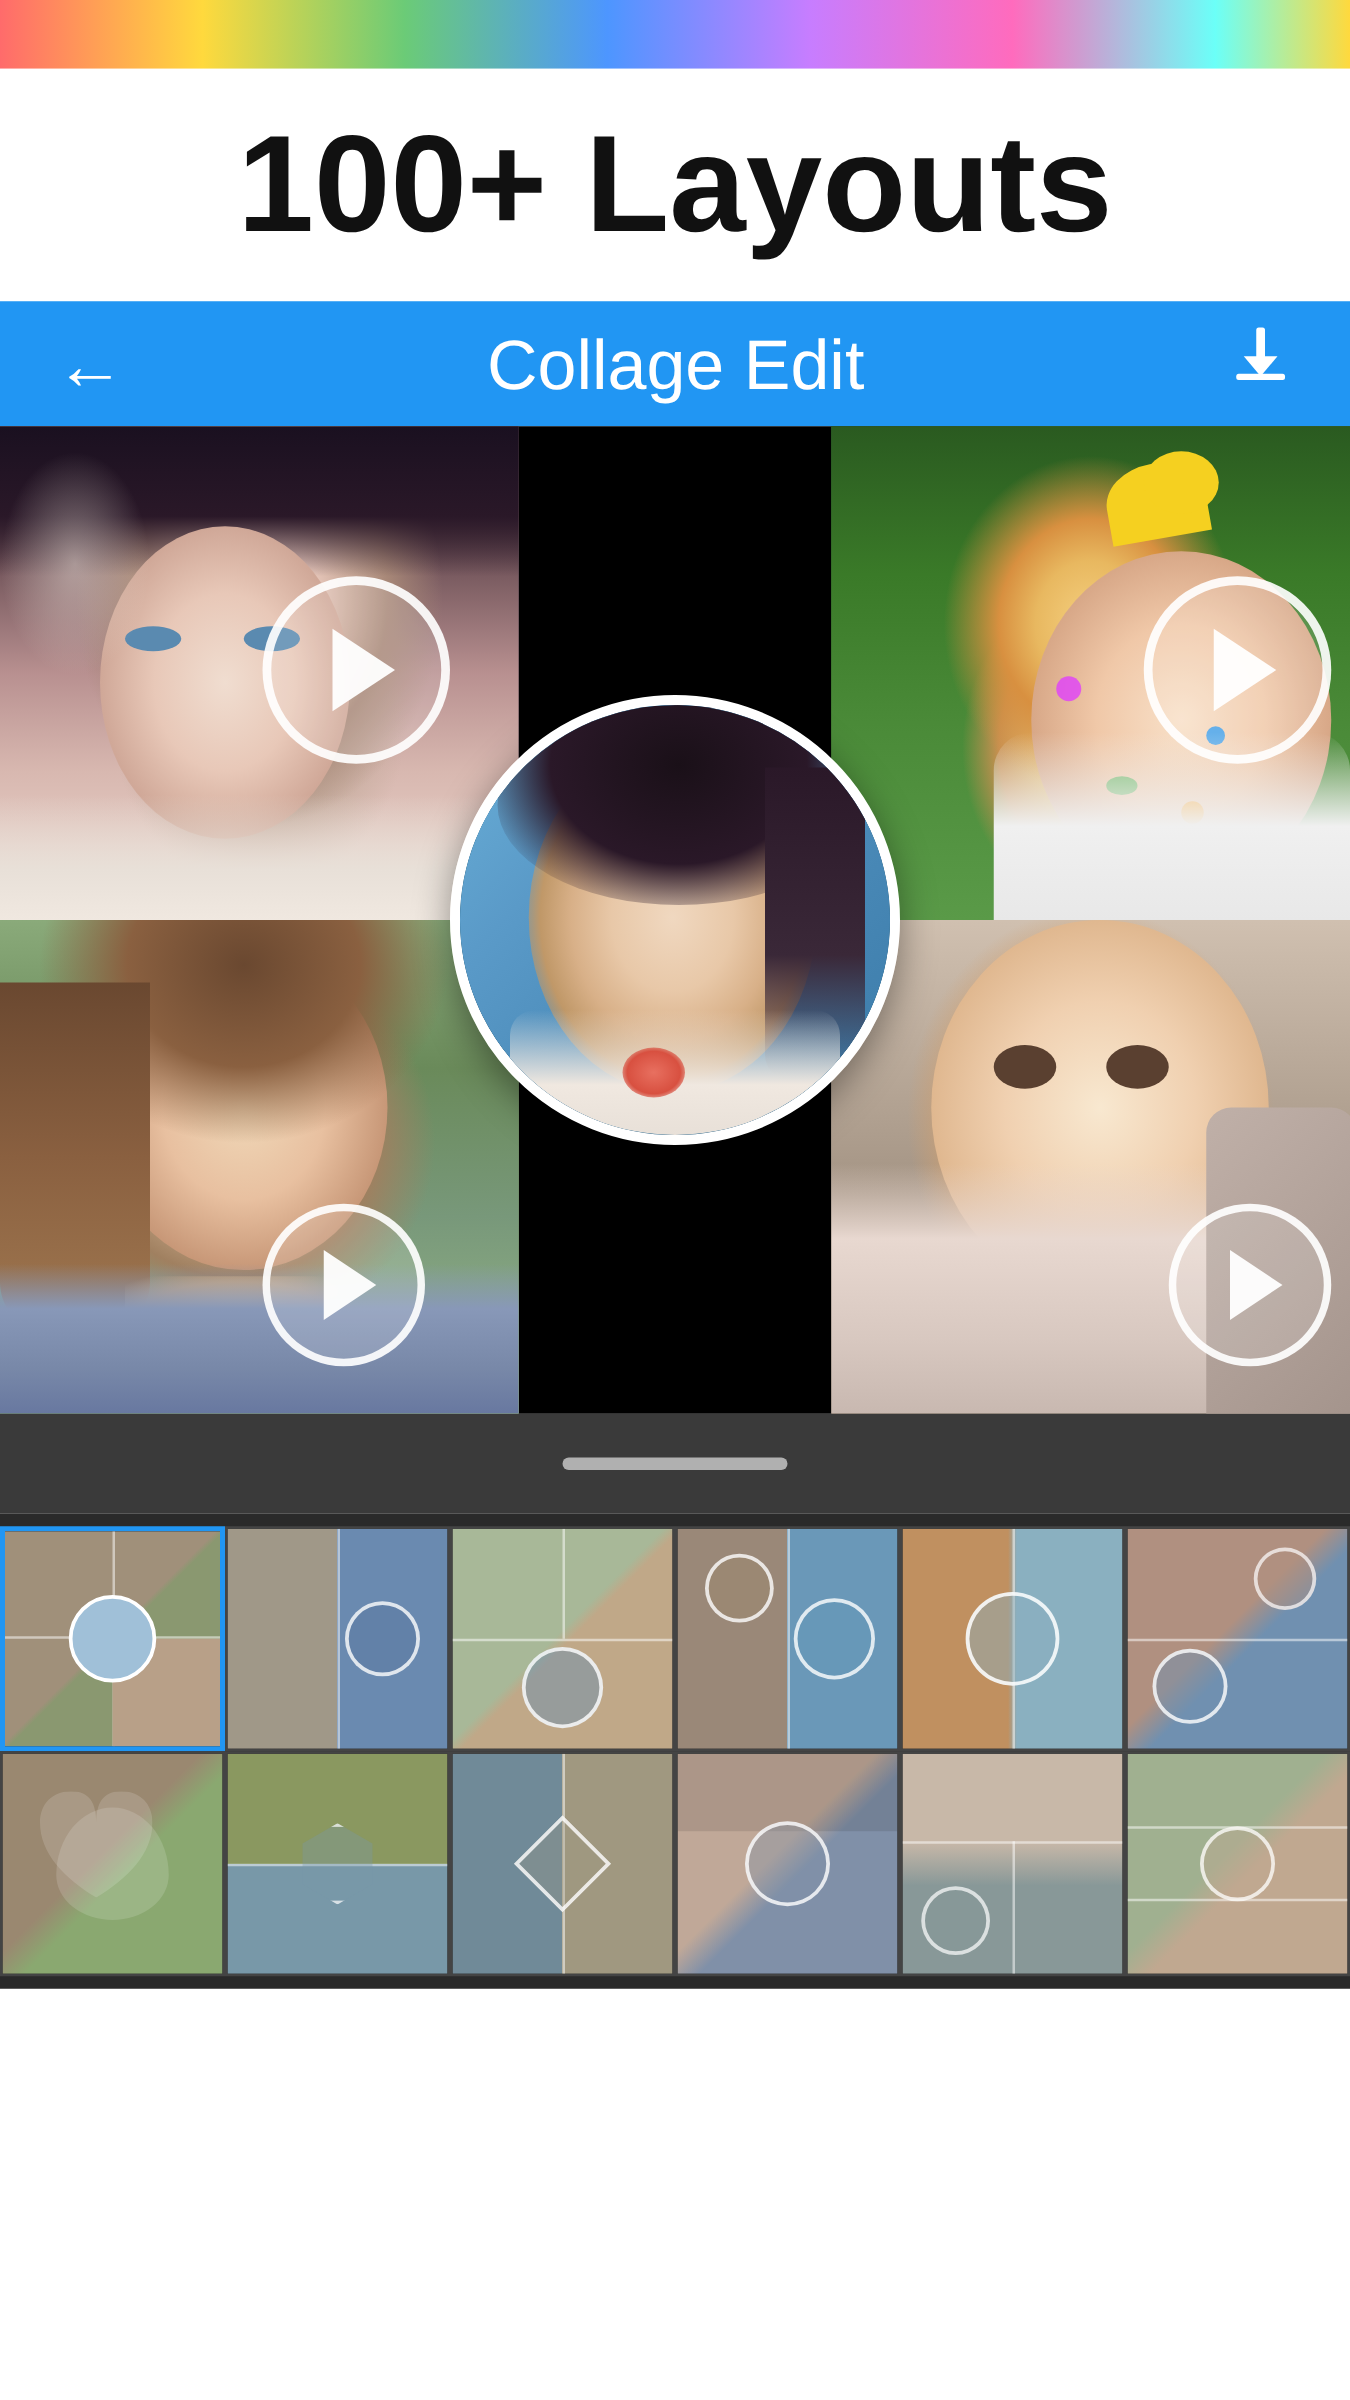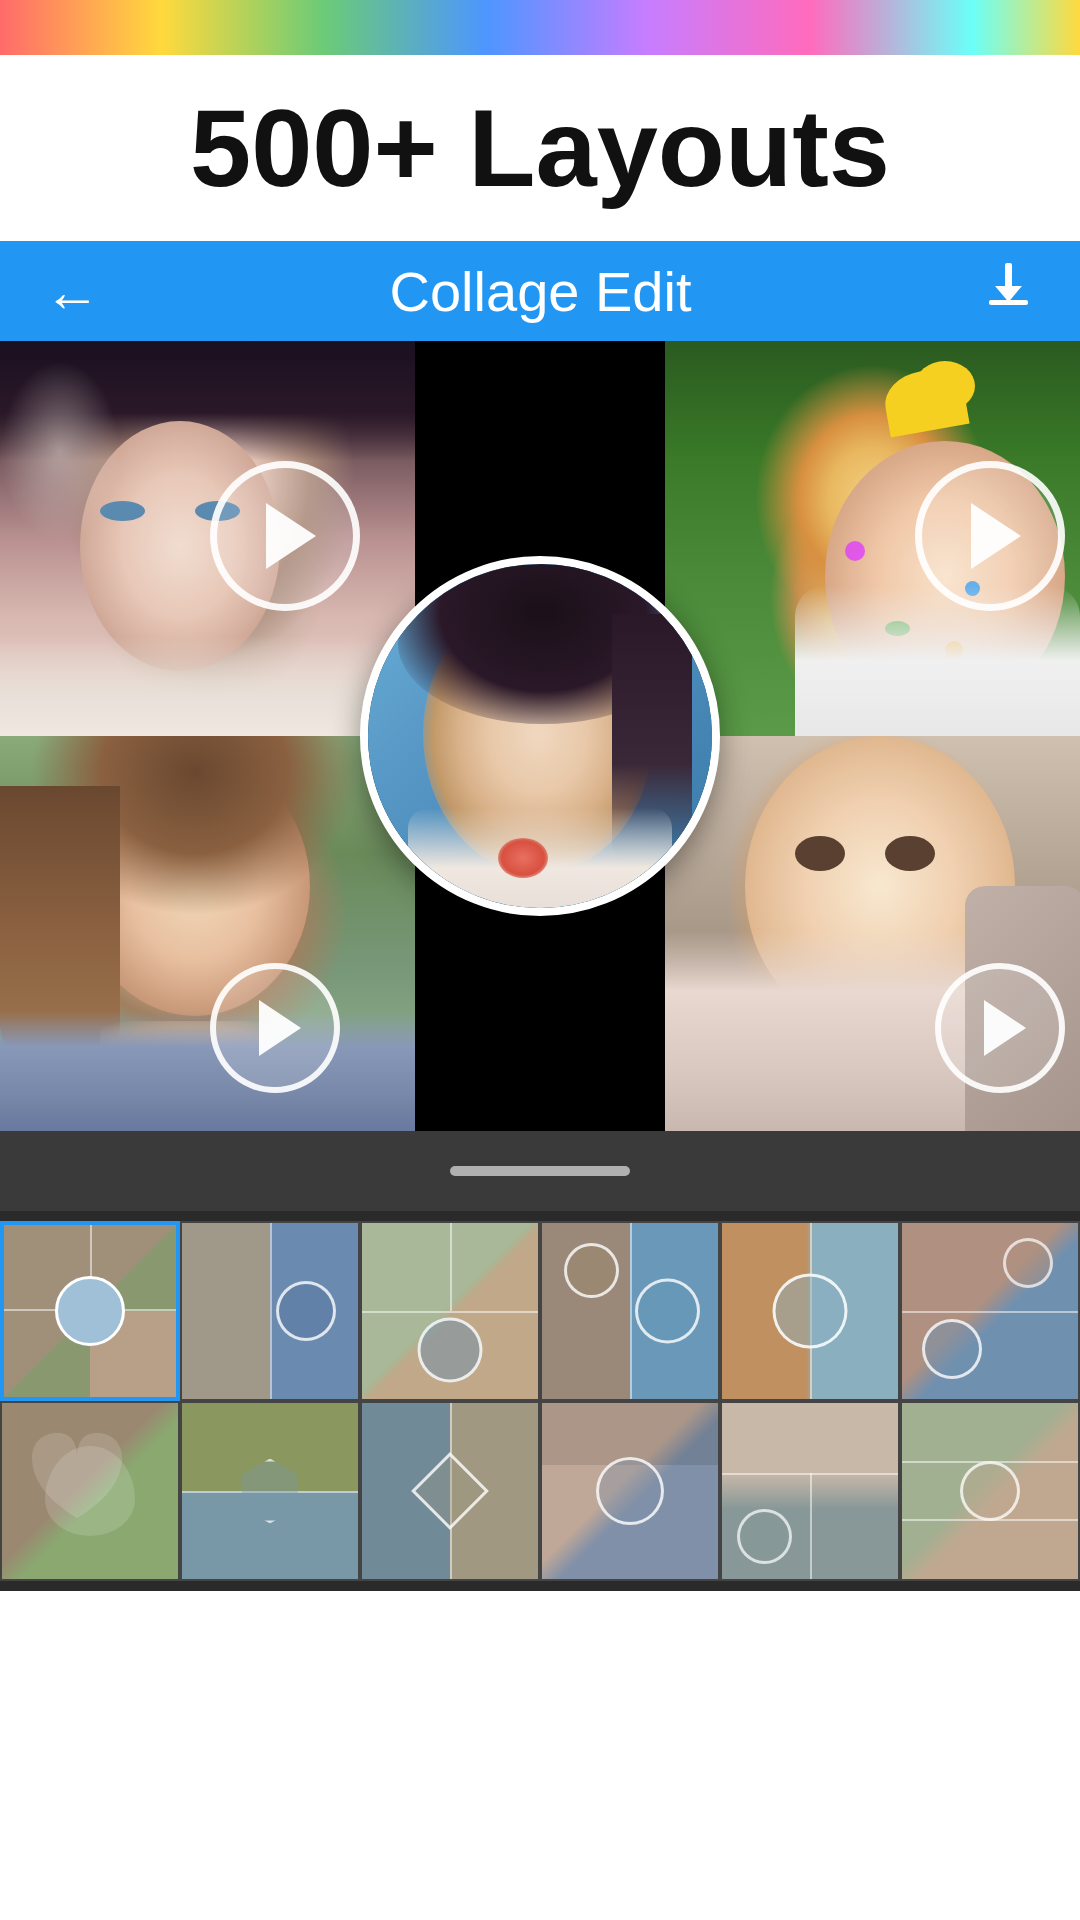--- a/index.html
+++ b/index.html
@@ -300,21 +300,21 @@
       width: 2px;
       background: rgba(255,255,255,0.5);
     }
   </style>
 </head>
 <body>
 
 <div class="rainbow-bar"></div>
 
 <div class="title-section">
-  <h1 class="main-title">500+ Layouts</h1>
+  <h1 class="main-title">100+ Layouts</h1>
 </div>
 
 <div class="header-bar">
   <span class="header-back">←</span>
   <span class="header-title">Collage Edit</span>
   <span class="header-download">
     
     <svg width="55" height="55" viewBox="0 0 55 55" fill="none" xmlns="http://www.w3.org/2000/svg">
       <rect x="8" y="42" width="39" height="5" rx="2" fill="white"></rect>
       <rect x="24" y="5" width="7" height="28" rx="2" fill="white"></rect>

